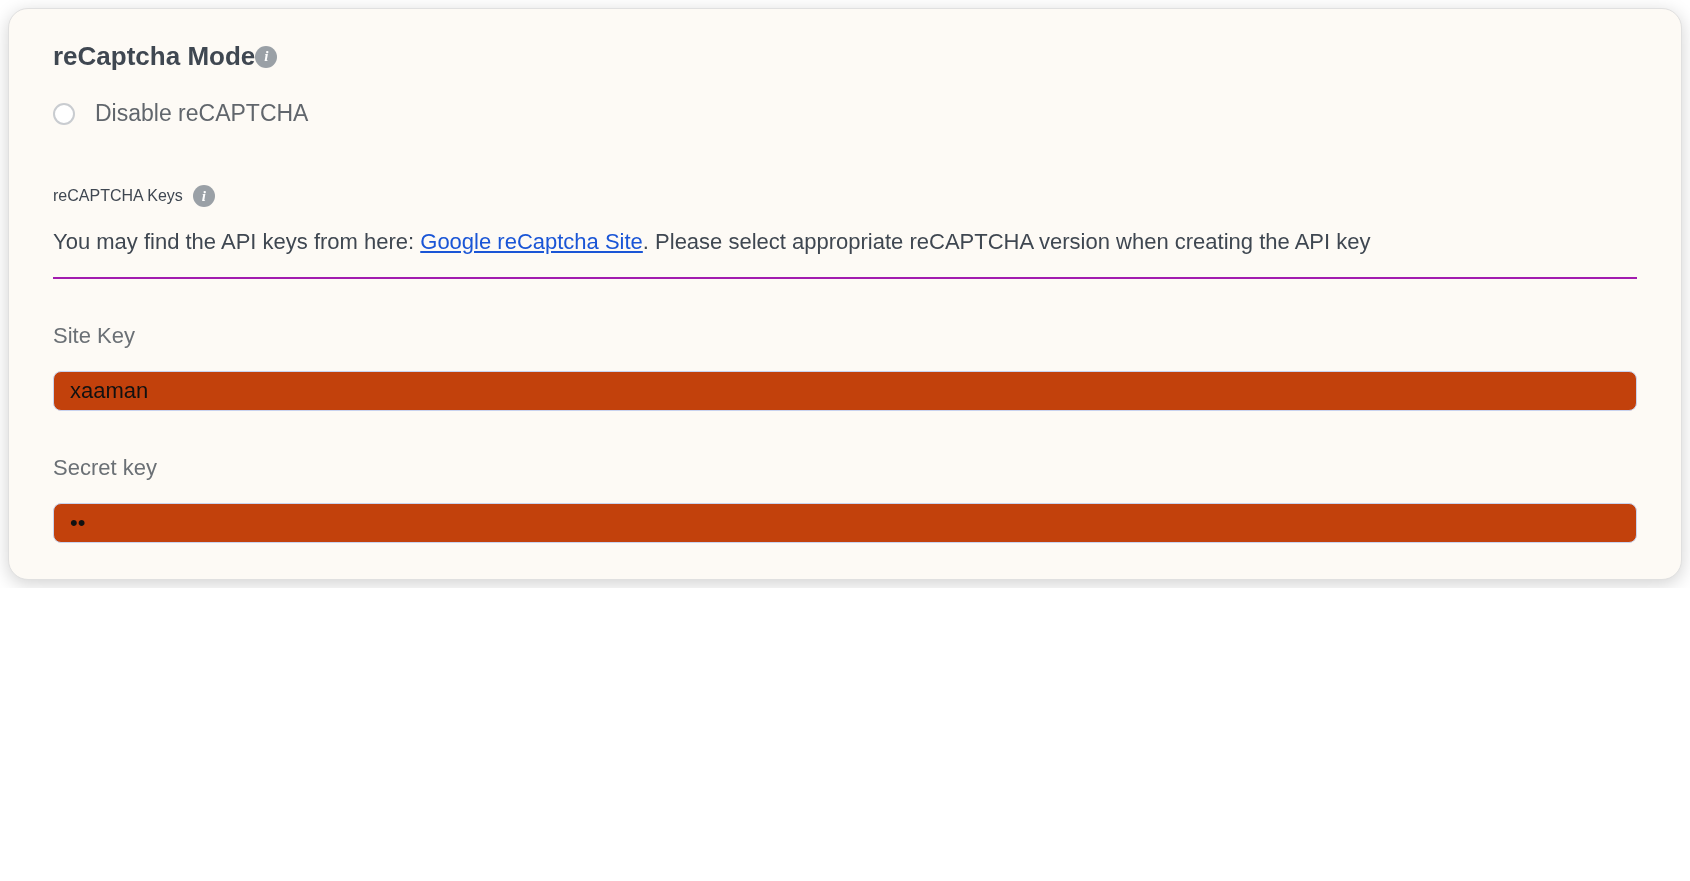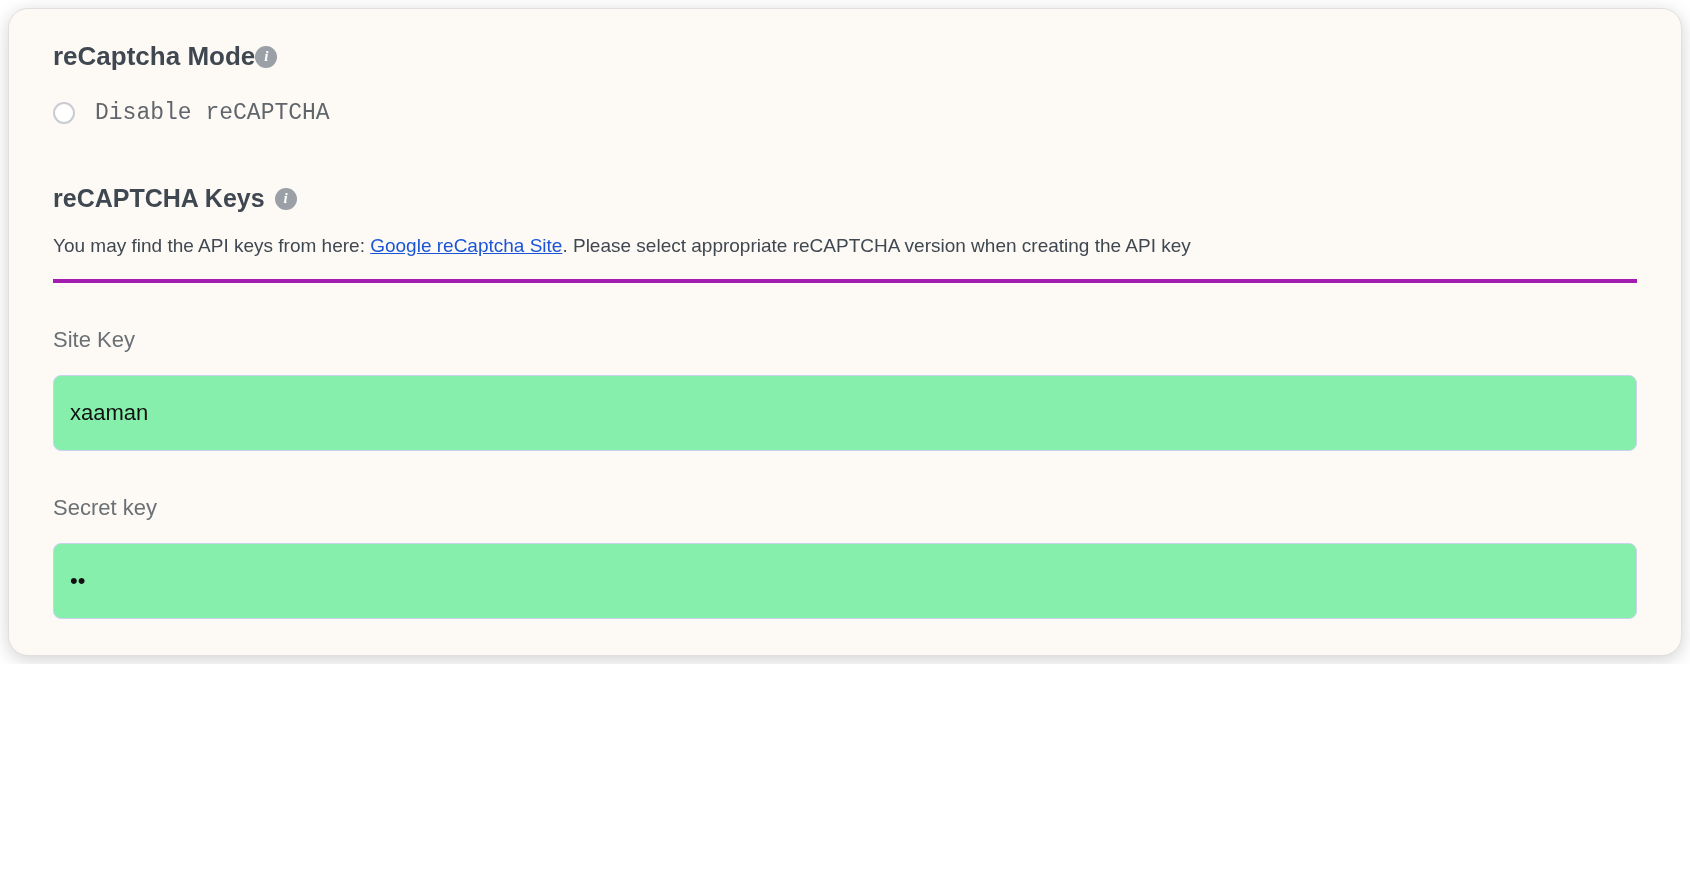--- a/index.html
+++ b/index.html
@@ -82,59 +82,58 @@
       border-radius: 50%;
       display: block;
     }
     .radio-label {
       font-size: 23px;
       color: #61666c;
       margin-left: 20px;
     }
     .radio-gap-after-label {
       margin-right: 0;
-      font-family: Liberation Mono, monospace;
     }
     .keys-heading {
       display: flex;
       align-items: center;
       gap: 10px;
       margin-bottom: 22px;
     }
     .keys-heading h2 {
-      font-size: 25px;
-      font-weight: 700;
+      font-size: 16px;
+      font-weight: 400;
       color: #3f4751;
     }
     .helper-text {
-      font-size: 19px;
+      font-size: 22px;
       color: #3f4751;
       padding-bottom: 22px;
-      border-bottom: 4px solid #a21caf;
+      border-bottom: 2px solid #a21caf;
       margin-bottom: 44px;
     }
     .helper-text a {
       color: #1a55d6;
       text-decoration: underline;
     }
     .field-block {
       margin-bottom: 44px;
     }
     .field-label {
       font-size: 22px;
       color: #6b7075;
       margin-bottom: 22px;
       display: block;
     }
     .text-input {
       width: 100%;
-      background: #86efac;
+      background: #c2410c;
       border: 1px solid #c9d3ef;
       border-radius: 8px;
-      padding: 24px 16px;
+      padding: 6px 16px;
       font-size: 22px;
       color: #111;
       outline: none;
     }
     .field-block.last {
       margin-bottom: 8px;
     }
   </style>
 </head>
 <body>

